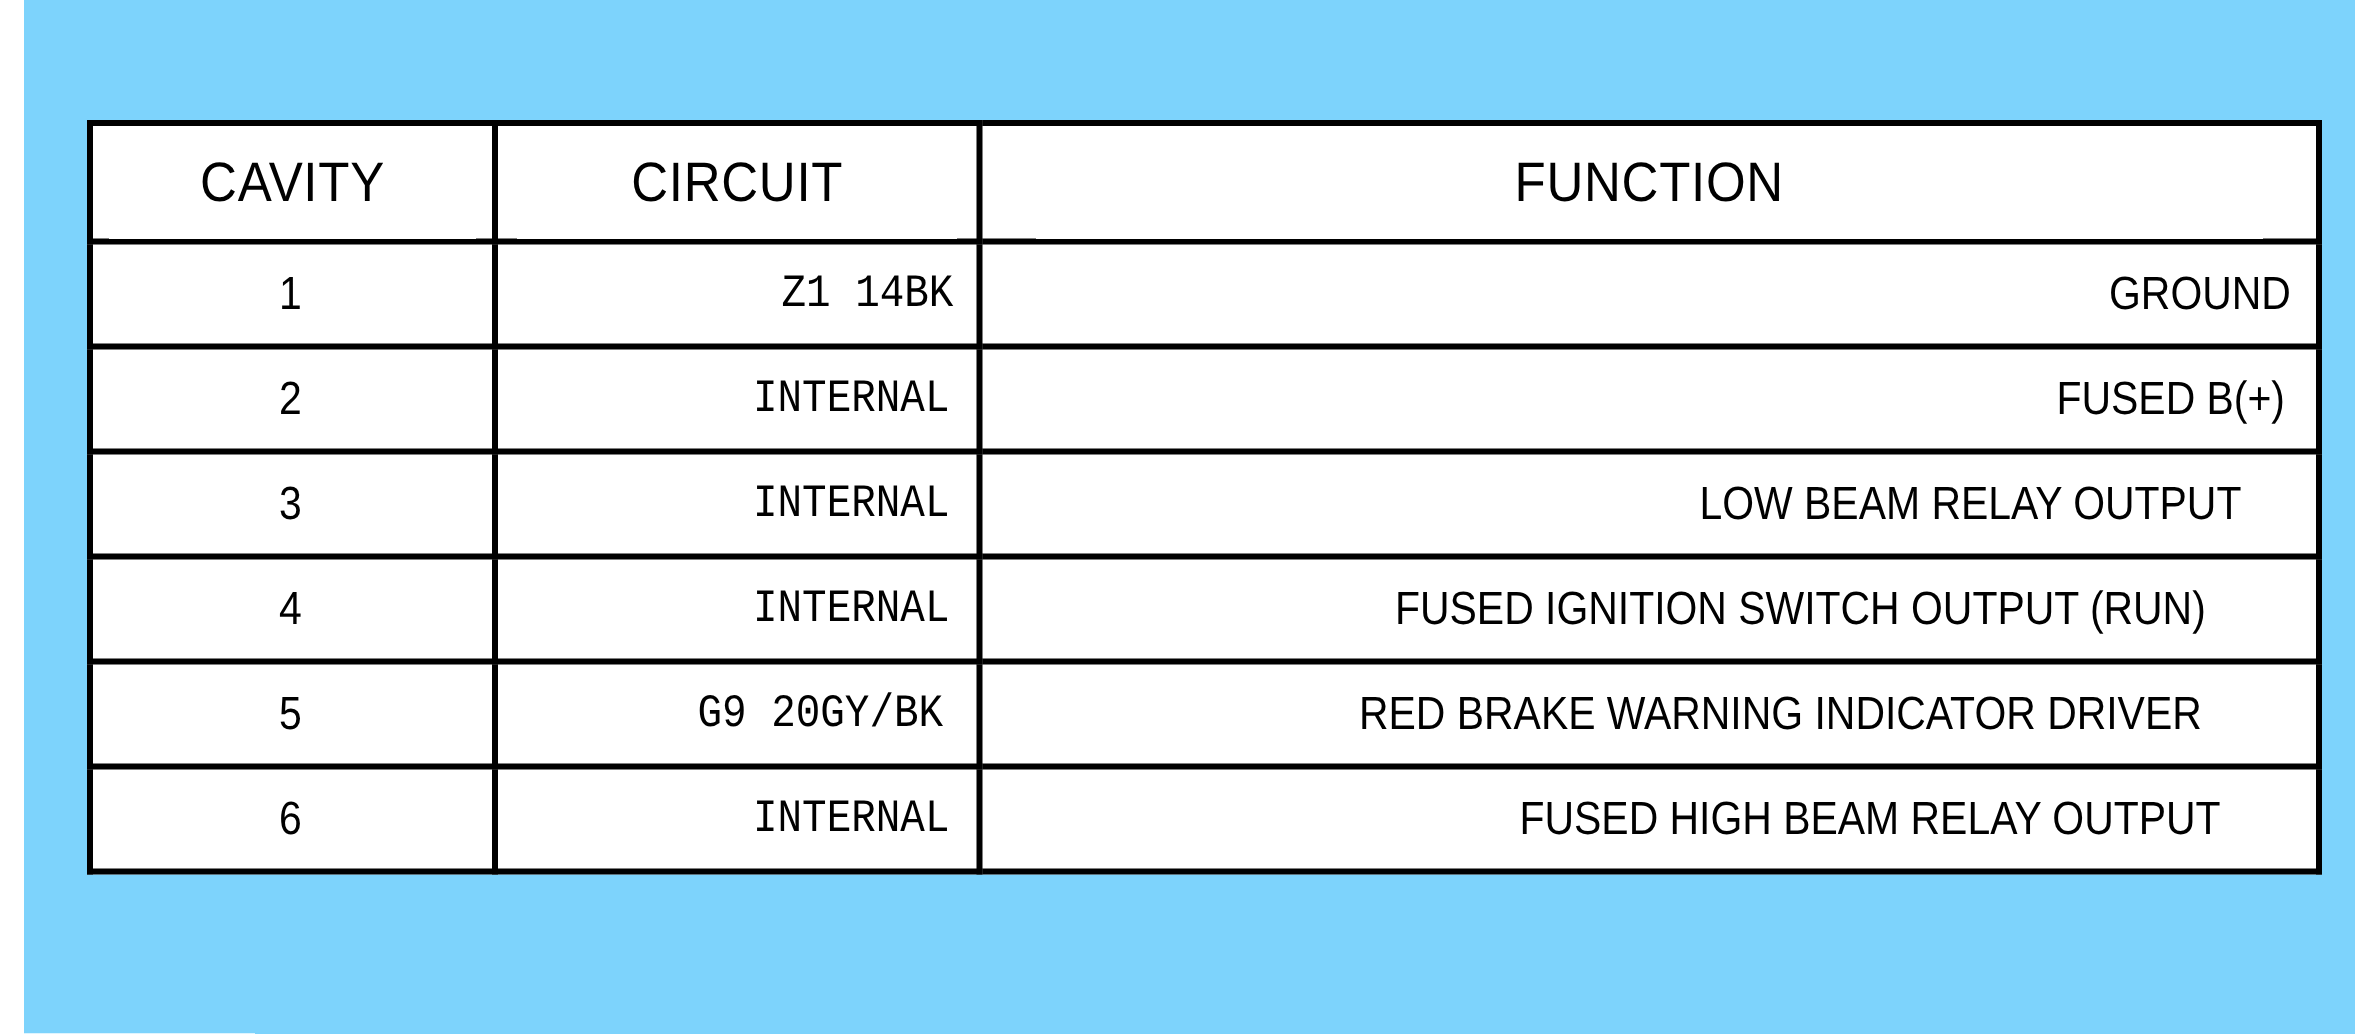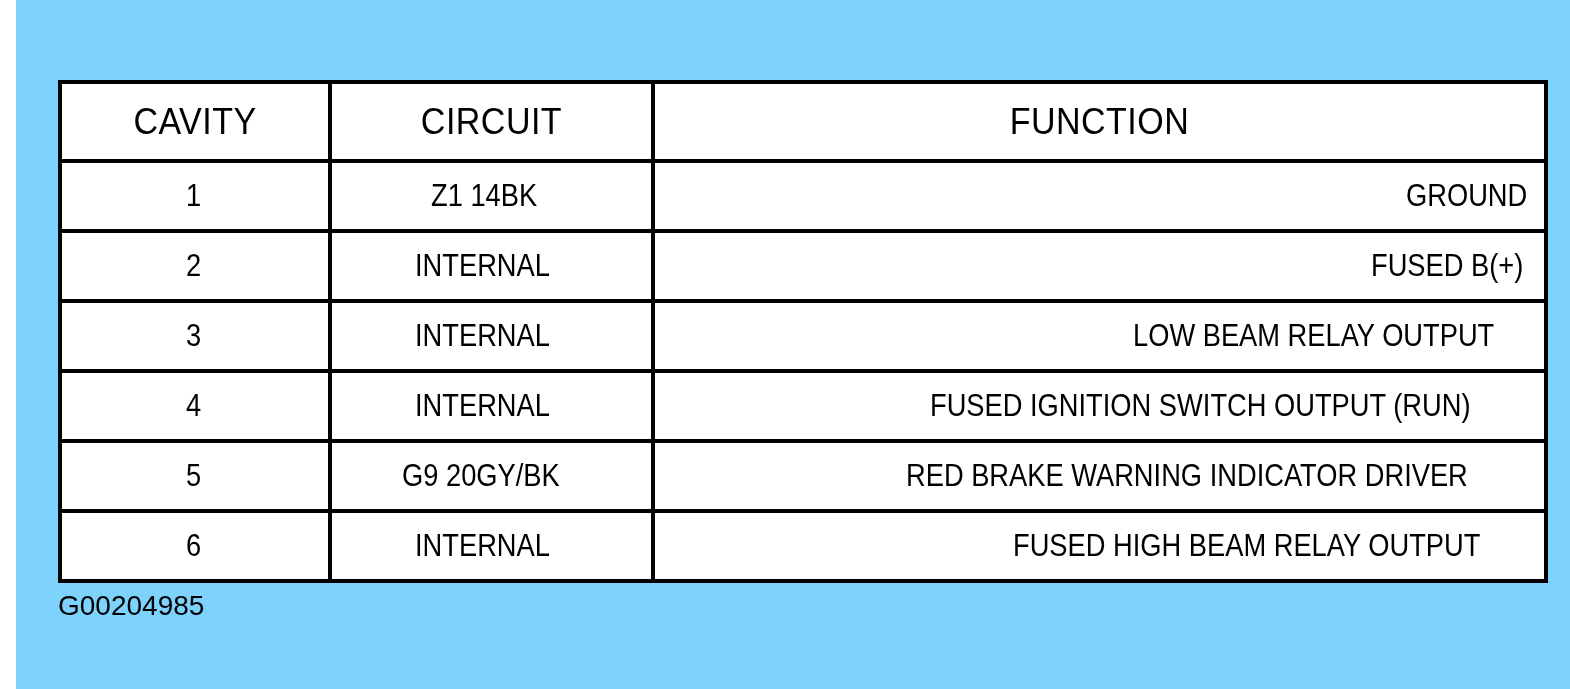--- a/index.html
+++ b/index.html
@@ -78,21 +78,21 @@
   }
 
   td.cavity-cell {
     text-align: center;
     font-size: 29px;
   }
   td.cavity-cell .cell-text {
     transform: scaleX(0.95);
     transform-origin: center center;
   }
-  td.circuit-cell  { text-align: center; padding-left: 40px; }
+  td.circuit-cell  { text-align: right; padding-left: 40px; font-family: Liberation Mono, monospace; }
   td.function-cell { text-align: right; padding-left: 100px; }
 
   
   #pinout-table th, #pinout-table td {
     box-shadow: inset 0 0 0 0 rgba(0,0,0,0);
   }
 
   
   #figure-caption {
     position: absolute;
@@ -155,15 +155,14 @@
         <td class="function-cell"><span class="cell-text">RED BRAKE WARNING INDICATOR DRIVER</span></td>
       </tr>
       <tr>
         <td class="cavity-cell"><span class="cell-text">6</span></td>
         <td class="circuit-cell"><span class="cell-text">INTERNAL</span></td>
         <td class="function-cell"><span class="cell-text">FUSED HIGH BEAM RELAY OUTPUT</span></td>
       </tr>
     </tbody>
   </table>
 
-  <div id="figure-caption">G00204985</div>
 
 </div>
 
 </body></html>

